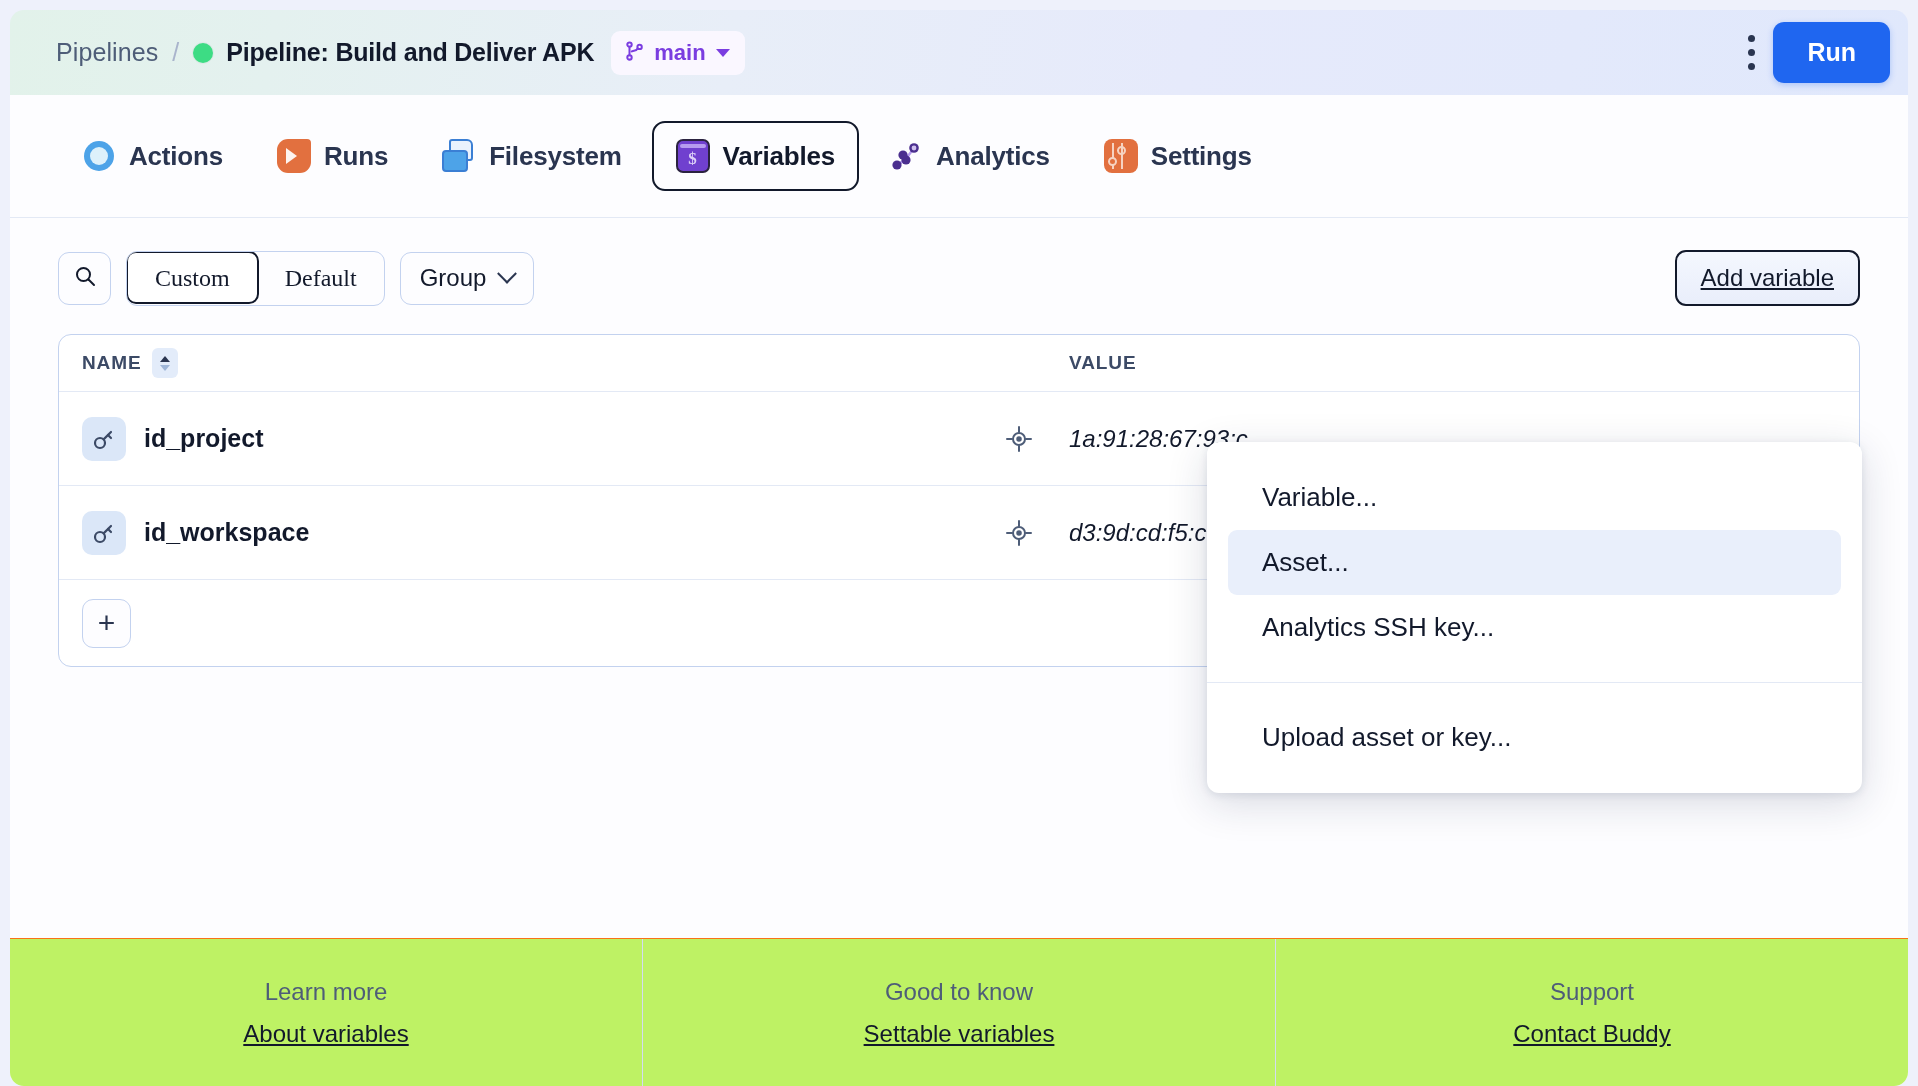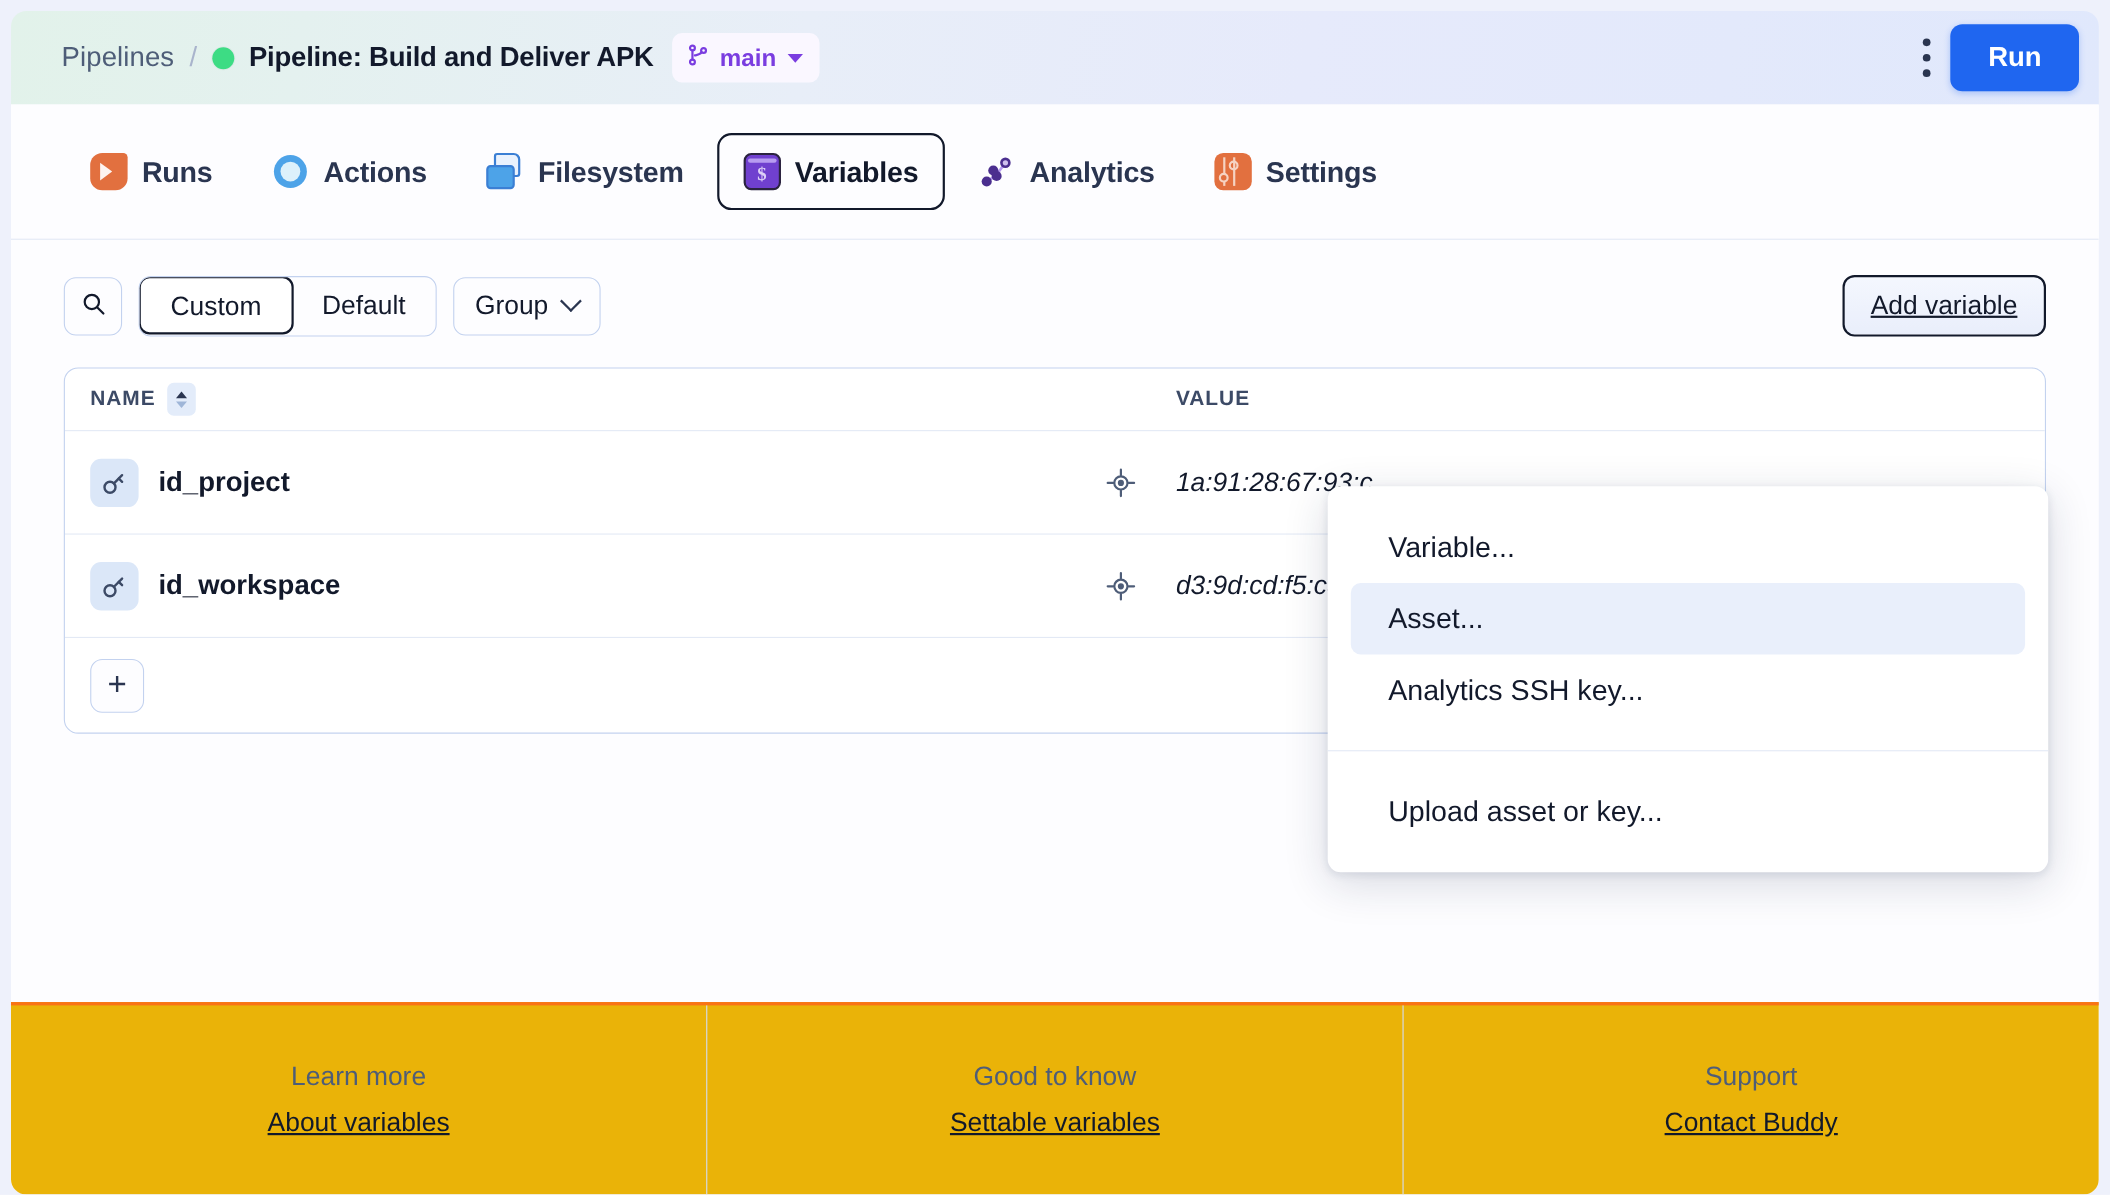--- a/index.html
+++ b/index.html
@@ -129,21 +129,21 @@
     display: flex; align-items: center; gap: 15px;
     padding: 32px 48px 0 48px;
   }
   .icon-btn {
     width: 53px; height: 53px;
     border: 1px solid #c3d2ef; border-radius: 11px;
     background: #fdfdff; display: flex; align-items: center; justify-content: center;
     cursor: pointer;
   }
   .seg {
-    display: flex; border: 1px solid #c3d2ef; border-radius: 11px; overflow: hidden; background:#fdfdff;
+    display: flex; border: 1px solid #c3d2ef; border-radius: 11px; overflow: hidden; background:#fdfdff;font-family:Liberation Serif, serif;
   }
   .seg .segbtn {
     font-size: 24px; color: #12192b; font-family: inherit;
     background: transparent; border: none; cursor: pointer;
     padding: 12px 27px; height: 53px;
   }
   .seg .segbtn.on {
     border: 2px solid #12192b; border-radius: 10px; font-weight: 400; background:#fff;
     margin:-1px;
   }
@@ -227,23 +227,23 @@
     margin: 0 21px;
     border-radius: 9px;
     cursor: pointer;
   }
   .menu-item.hl { background: #e9effb; }
   .menu-sep { height:1px; background:#e3e9f5; margin: 22px 0 22px 0; }
 
   
   .footer {
     position: absolute; left:0; right:0; bottom:0;
-    height: 175px;
-    background: #eab308;
-    border-top: 3px solid #f97316;
+    height: 148px;
+    background: #bef264;
+    border-top: 1px solid #f97316;
     display: flex;
   }
   .fcol {
     flex: 1; display:flex; flex-direction:column; align-items:center; justify-content:center; gap:14px;
     border-right: 1px solid #d3dcf2;
   }
   .fcol:last-child { border-right: none; text-align: right; }
   .fcol .ftitle { font-size: 24px; color: #4e5d78; }
   .fcol .flink { font-size: 24px; color: #12192b; text-decoration: underline; cursor:pointer; }
 </style>
@@ -280,32 +280,32 @@
         </span>
       <button class="run-btn">Run</button>
     </div>
   </div>
 
   <div class="card">
 
     <div class="tabs">
 
       <div class="tab">
-        <span class="ticon ic-runs"></span>
-        <span class="label">Runs</span>
-      </div>
-
-      <div class="tab">
         <span class="ticon">
           <svg width="34" height="34" viewBox="0 0 34 34">
             <circle cx="17" cy="17" r="15" fill="#4da3e8"></circle>
             <circle cx="17" cy="17" r="9" fill="#ddf1fb"></circle>
           </svg>
         </span>
         <span class="label">Actions</span>
+      </div>
+
+      <div class="tab">
+        <span class="ticon ic-runs"></span>
+        <span class="label">Runs</span>
       </div>
 
       <div class="tab">
         <span class="ticon ic-fs">
           <span class="fs-back"></span>
             <span class="fs-front"></span>
         </span>
         <span class="label">Filesystem</span>
       </div>
 

